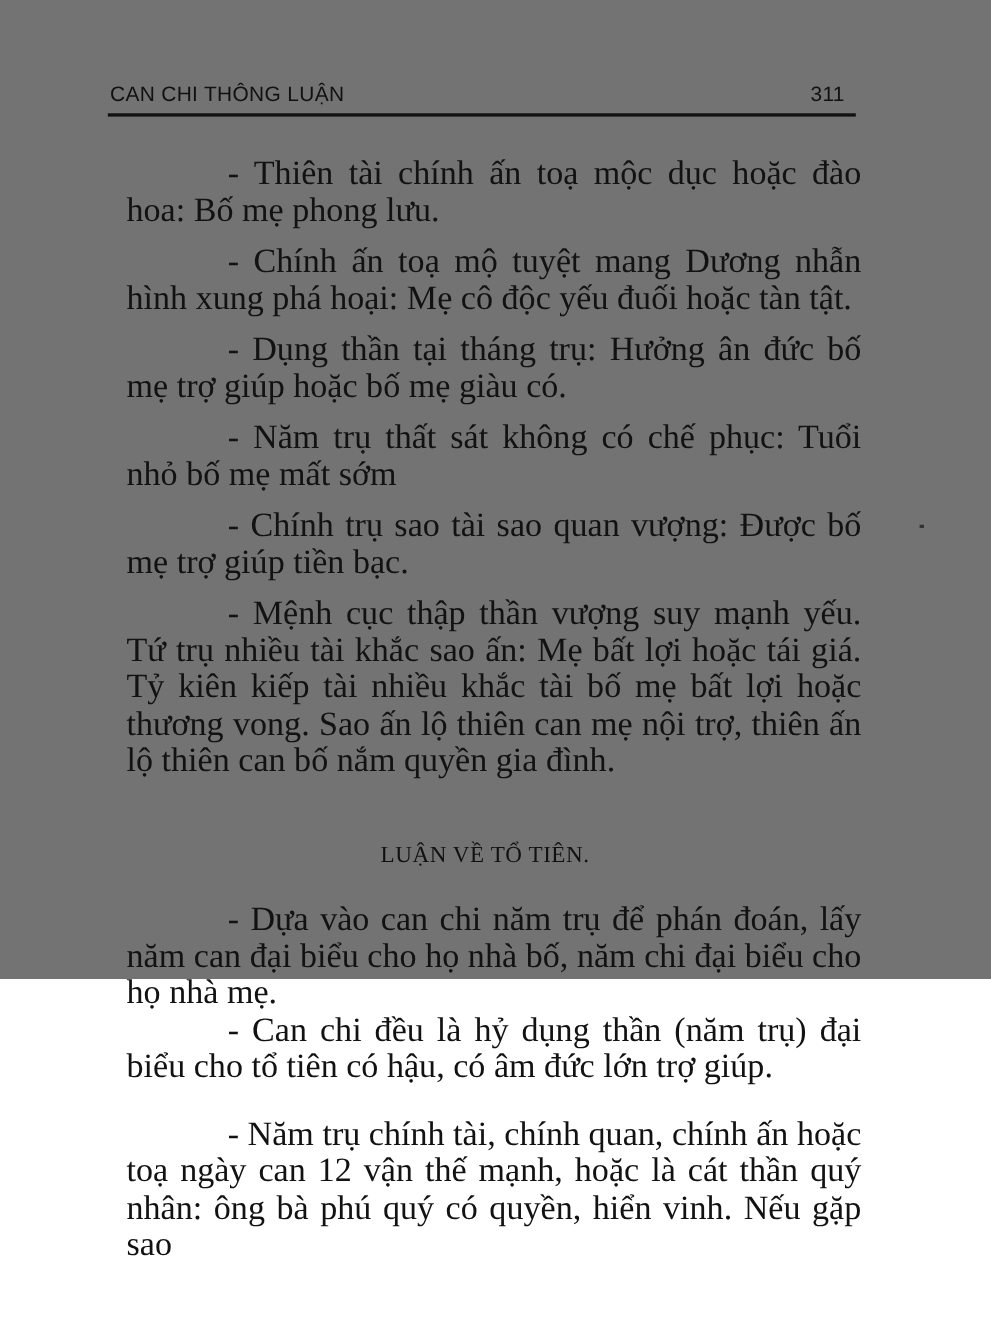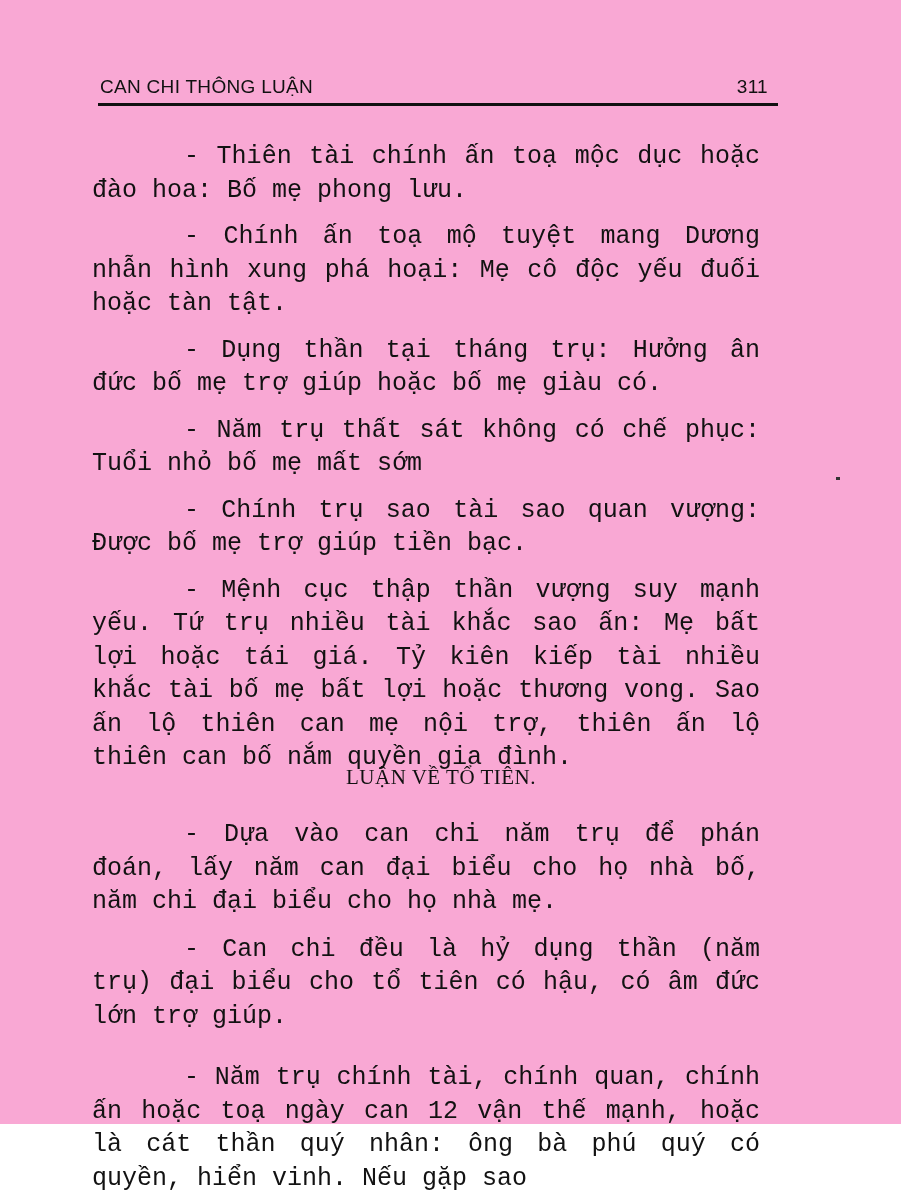--- a/index.html
+++ b/index.html
@@ -11,22 +11,22 @@
       width: 901px;
       height: 1200px;
       position: relative;
       overflow: hidden;
       color: #111111;
     }
     .page {
       position: absolute;
       left: 0; top: 0;
       width: 901px;
-      height: 1124px;
-      background: #f9a8d4;
+      height: 890px;
+      background: #737373;
     }
     .running-header {
       position: absolute;
       left: 100px;
       top: 76px;
       width: 668px;
       height: 28px;
       font-family: "Liberation Sans", sans-serif;
       font-size: 19px;
       letter-spacing: 0.3px;
@@ -45,24 +45,24 @@
     .header-rule {
       position: absolute;
       left: 98px;
       top: 103px;
       width: 680px;
       height: 3px;
       background: #111;
     }
     .body-text {
       position: absolute;
-      left: 92px;
+      left: 115px;
       width: 668px;
-      font-family: Liberation Mono, monospace;
-      font-size: 25px;
+      font-family: Liberation Serif, serif;
+      font-size: 31px;
       line-height: 33.5px;
       color: #121212;
       text-align: justify;
     }
     .para {
       margin: 0;
       text-indent: 92px;
       text-align: justify;
     }
     .section-heading {
@@ -101,19 +101,19 @@
     <p class="para" style="margin-bottom:13px;">- Chính ấn toạ mộ tuyệt mang Dương nhẫn hình xung phá hoại: Mẹ cô độc yếu đuối hoặc tàn tật.</p>
     <p class="para" style="margin-bottom:13px;">- Dụng thần tại tháng trụ: Hưởng ân đức bố mẹ trợ giúp hoặc bố mẹ giàu có.</p>
     <p class="para" style="margin-bottom:13px;">- Năm trụ thất sát không có chế phục: Tuổi nhỏ bố mẹ mất sớm</p>
     <p class="para" style="margin-bottom:13px;">- Chính trụ sao tài sao quan vượng: Được bố mẹ trợ giúp tiền bạc.</p>
     <p class="para">- Mệnh cục thập thần vượng suy mạnh yếu. Tứ trụ nhiều tài khắc sao ấn: Mẹ bất lợi hoặc tái giá. Tỷ kiên kiếp tài nhiều khắc tài bố mẹ bất lợi hoặc thương vong. Sao ấn lộ thiên can mẹ nội trợ, thiên ấn lộ thiên can bố nắm quyền gia đình.</p>
   </div>
 
   <div class="section-heading">LUẬN VỀ TỔ TIÊN.</div>
 
   <div class="body-text" style="top:818px;">
-    <p class="para" style="margin-bottom:14px;">- Dựa vào can chi năm trụ để phán đoán, lấy năm can đại biểu cho họ nhà bố, năm chi đại biểu cho họ nhà mẹ.</p>
+    <p class="para" style="margin-bottom:0;">- Dựa vào can chi năm trụ để phán đoán, lấy năm can đại biểu cho họ nhà bố, năm chi đại biểu cho họ nhà mẹ.</p>
     <p class="para" style="margin-bottom:28px;">- Can chi đều là hỷ dụng thần (năm trụ) đại biểu cho tổ tiên có hậu, có âm đức lớn trợ giúp.</p>
     <p class="para">- Năm trụ chính tài, chính quan, chính ấn hoặc toạ ngày can 12 vận thế mạnh, hoặc là cát thần quý nhân: ông bà phú quý có quyền, hiển vinh. Nếu gặp sao</p>
   </div>
 
   <div class="speck"></div>
 </div>
 
 </body></html>

